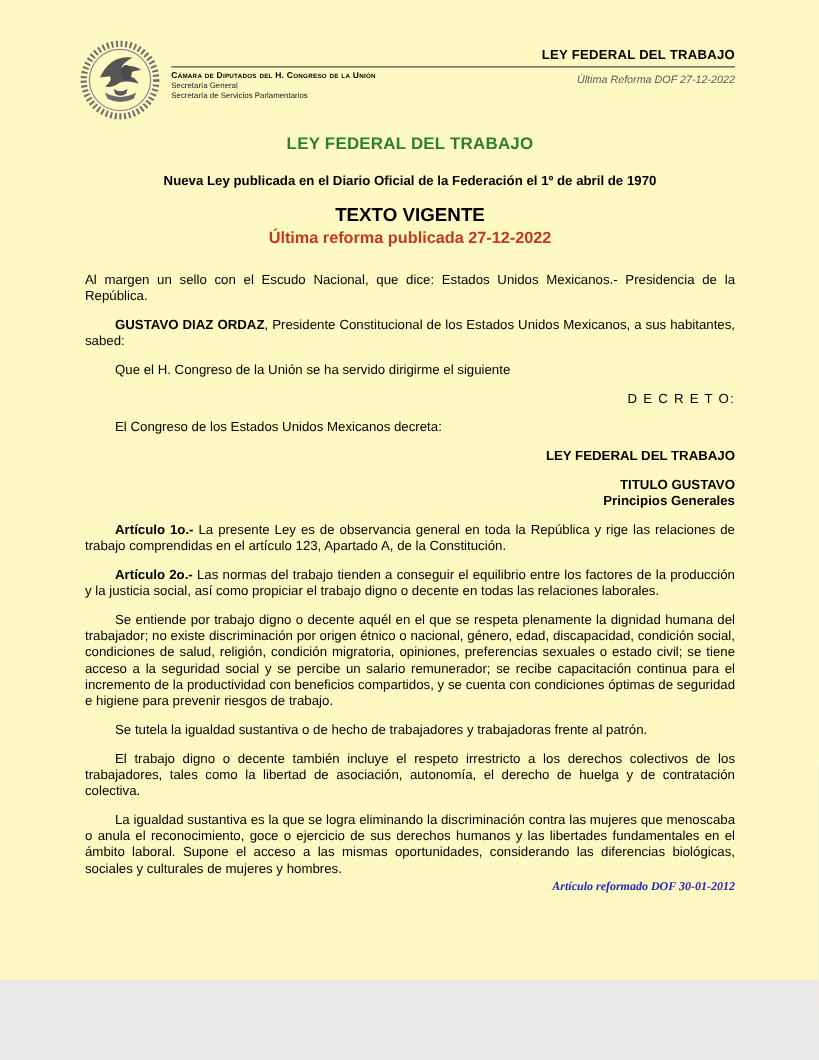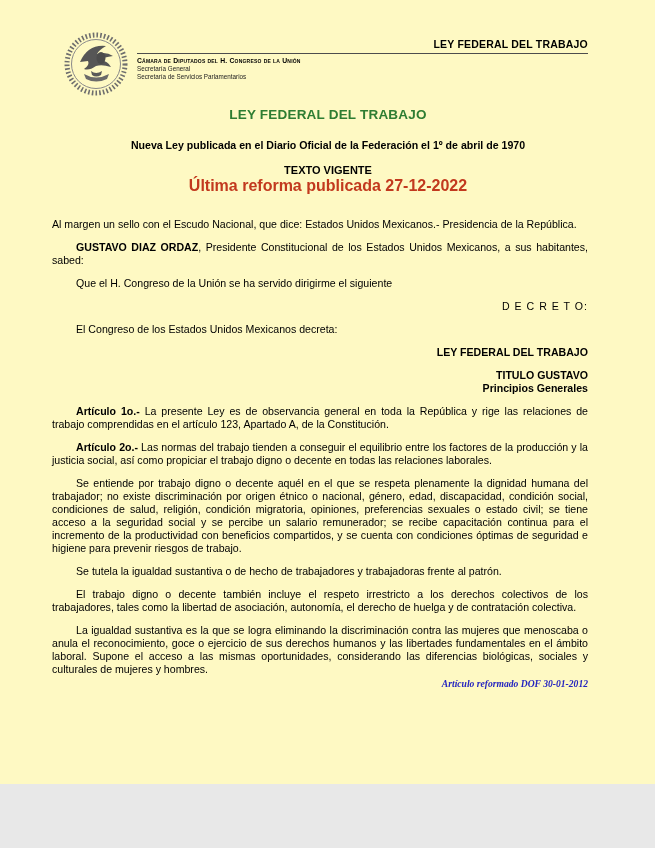--- a/index.html
+++ b/index.html
@@ -21,25 +21,25 @@
     padding-bottom:3px;border-bottom:1.6px solid #4d4d4d;
   }
   .header-sub{display:flex;justify-content:space-between;margin-top:3px;}
   .chamber{font-size:6.8px;font-weight:bold;font-variant:small-caps;letter-spacing:.2px;line-height:8px;}
   .secretariat{font-size:6.3px;line-height:8px;color:#222;}
   .reform-top{font-style:italic;font-size:8.6px;color:#5a5a5a;margin-top:1px;}
   
   .title-block{position:absolute;top:107px;left:68px;right:67px;text-align:center;}
   .law-title{color:#2e7d32;font-weight:bold;font-size:13.5px;letter-spacing:.2px;}
   .pub-line{font-weight:bold;font-size:10.6px;margin-top:17px;}
-  .vigente{font-weight:bold;font-size:11px;margin-top:13px;}
-  .reform-red{color:#c2391e;font-weight:bold;font-size:16px;margin-top:1px;text-align:center;}
+  .vigente{font-weight:bold;font-size:15px;margin-top:13px;}
+  .reform-red{color:#c2391e;font-weight:bold;font-size:13px;margin-top:1px;text-align:center;}
   
   .body-text{
-    position:absolute;top:218px;left:52px;right:67px;
+    position:absolute;top:218px;left:68px;right:67px;
     font-size:10.6px;line-height:13px;text-align:justify;
   }
   .body-text p{margin:0 0 10px 0;}
   p.indent{text-indent:24px;}
   p.center{text-align:right;text-indent:0;}
   p.bold{font-weight:bold;}
   p.tight{margin-bottom:0;}
   .spaced{letter-spacing:1px;}
   .reform-note{
     text-align:right;color:#2424c0;font-style:italic;font-weight:bold;
@@ -66,20 +66,21 @@
       <path d="M28 40 Q33 44 39 40 L38 44 Q33 47 29 44 Z" fill="#595959"></path>
     </svg>
     <div class="header-right">
       <div class="doc-title">LEY FEDERAL DEL TRABAJO</div>
       <div class="header-sub">
         <div>
           <div class="chamber">Cámara de Diputados del H. Congreso de la Unión</div>
           <div class="secretariat">Secretaría General</div>
           <div class="secretariat">Secretaría de Servicios Parlamentarios</div>
         </div>
+        <div class="reform-top">Última Reforma DOF 27-12-2022</div>
       </div>
     </div>
   </div>
 
   <div class="title-block">
     <div class="law-title">LEY FEDERAL DEL TRABAJO</div>
     <div class="pub-line">Nueva Ley publicada en el Diario Oficial de la Federación el 1º de abril de 1970</div>
     <div class="vigente">TEXTO VIGENTE</div>
     <div class="reform-red">Última reforma publicada 27-12-2022</div>
   </div>

